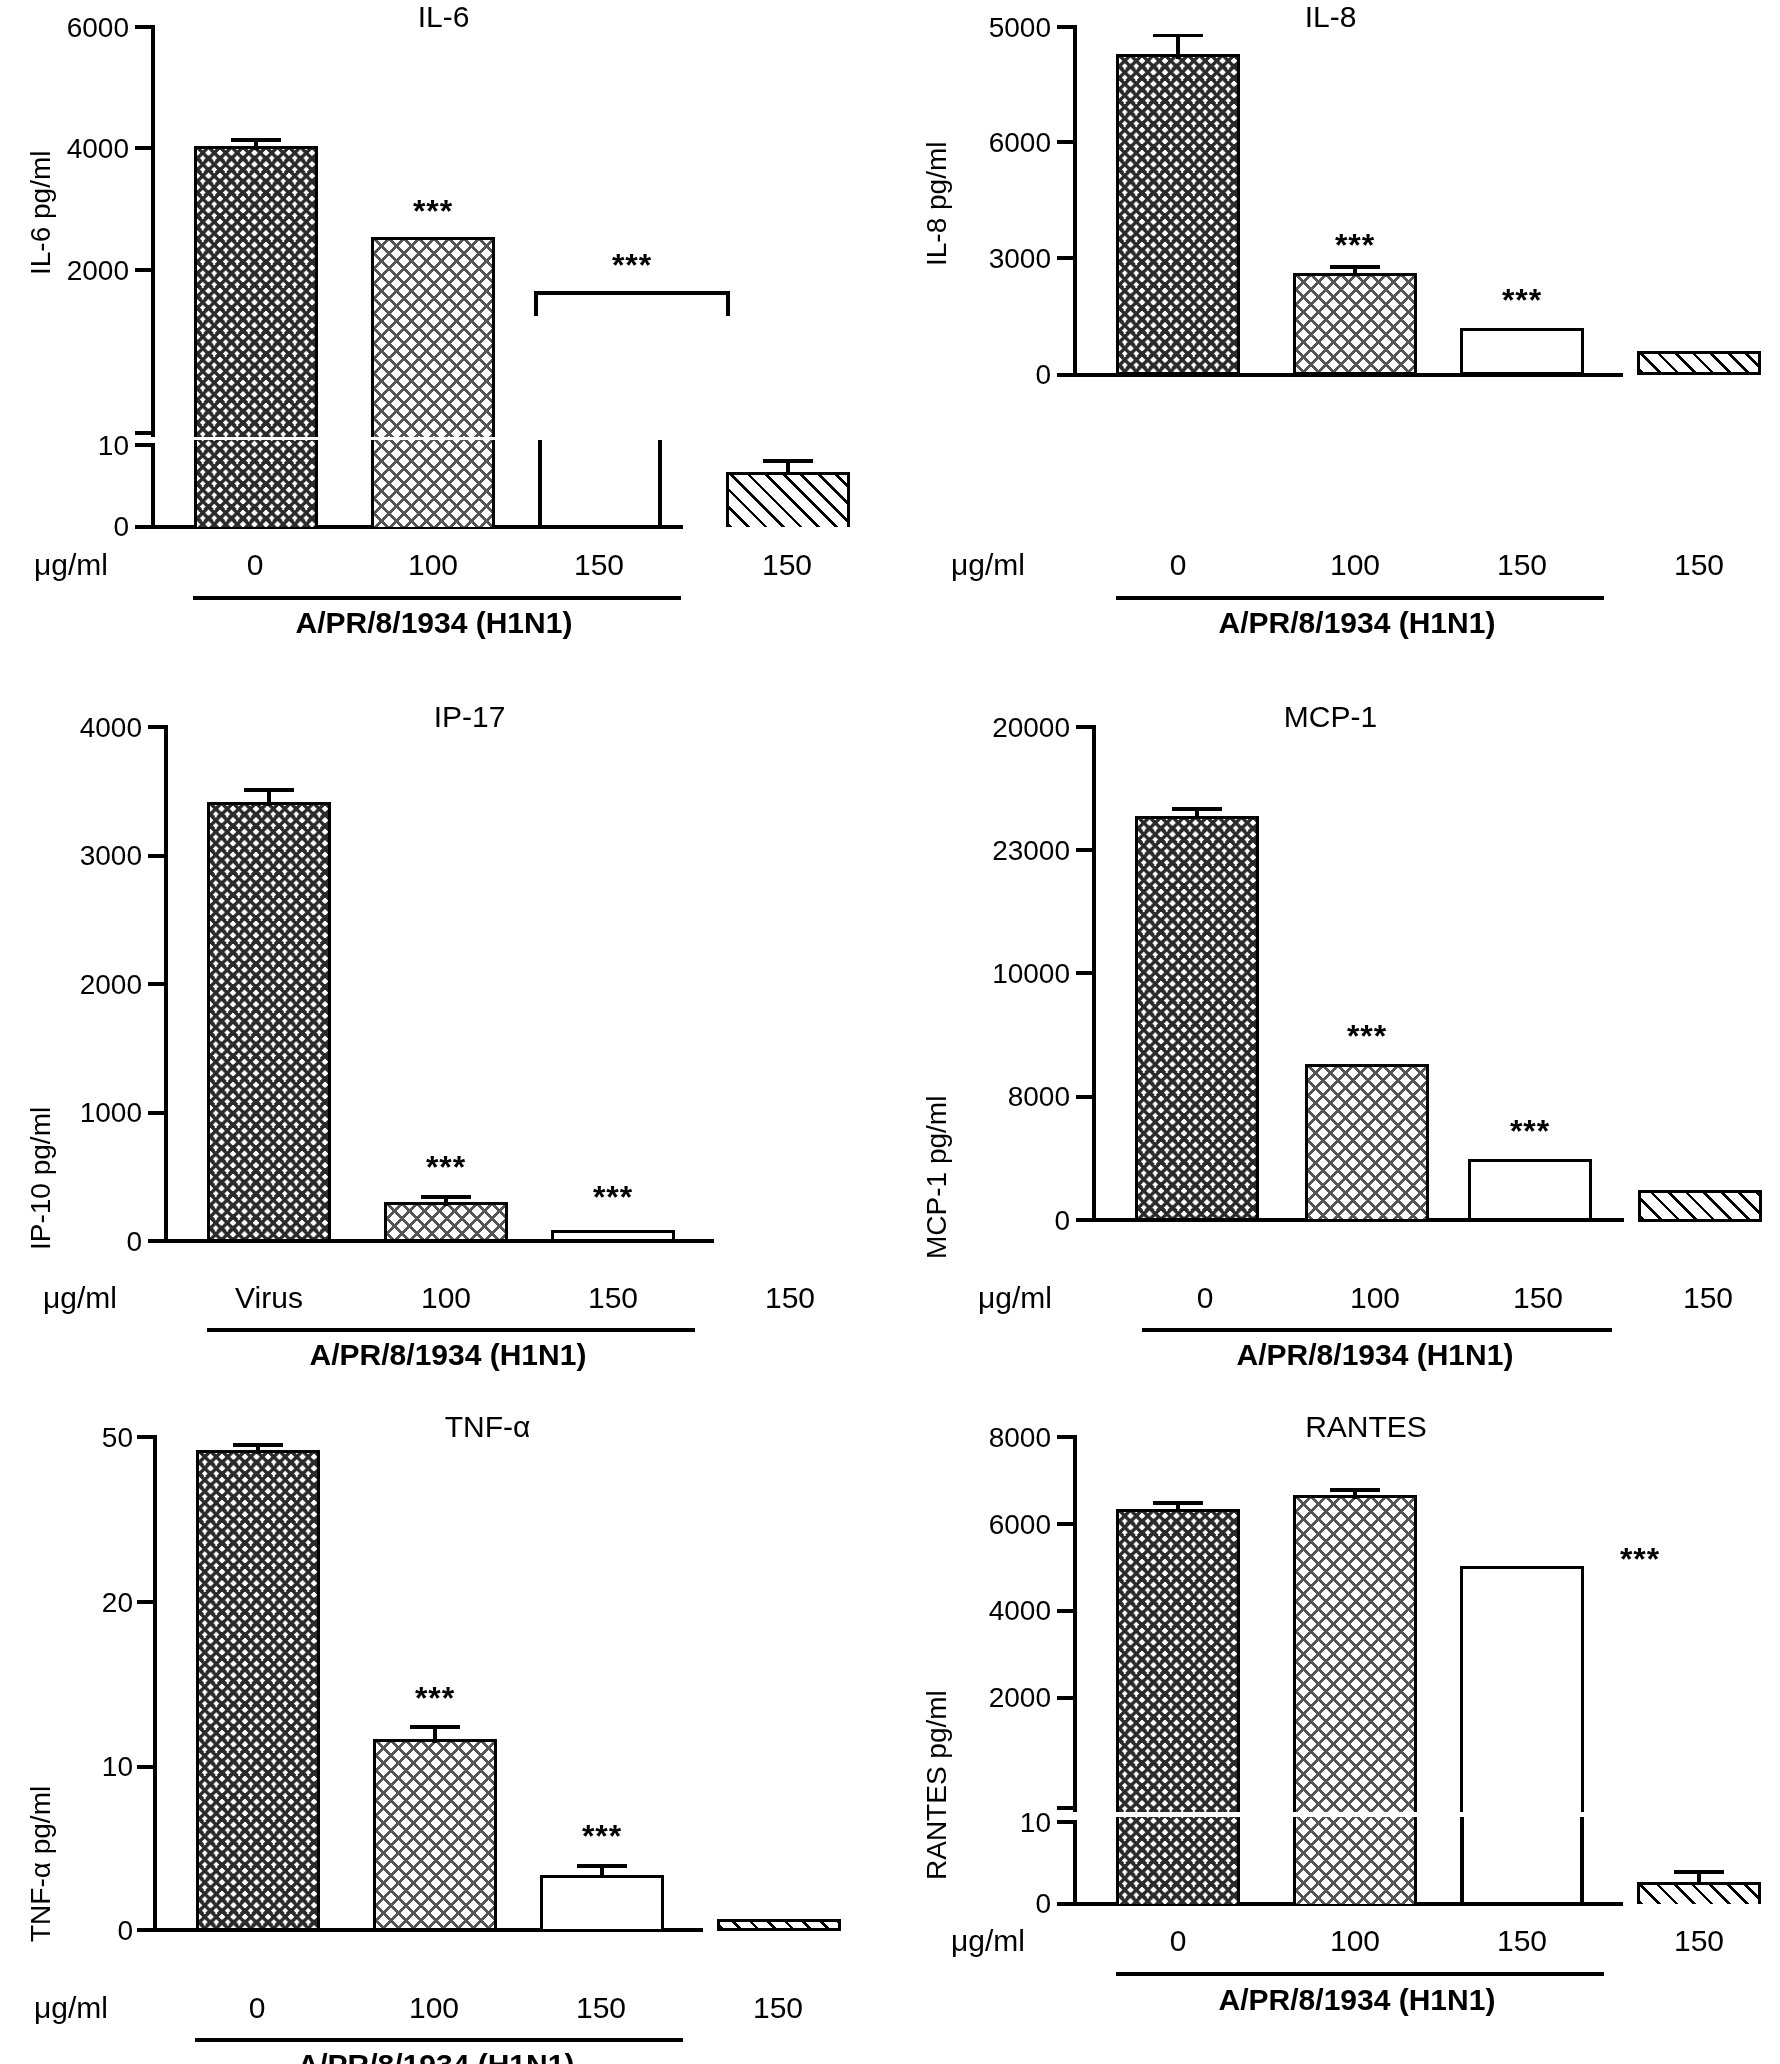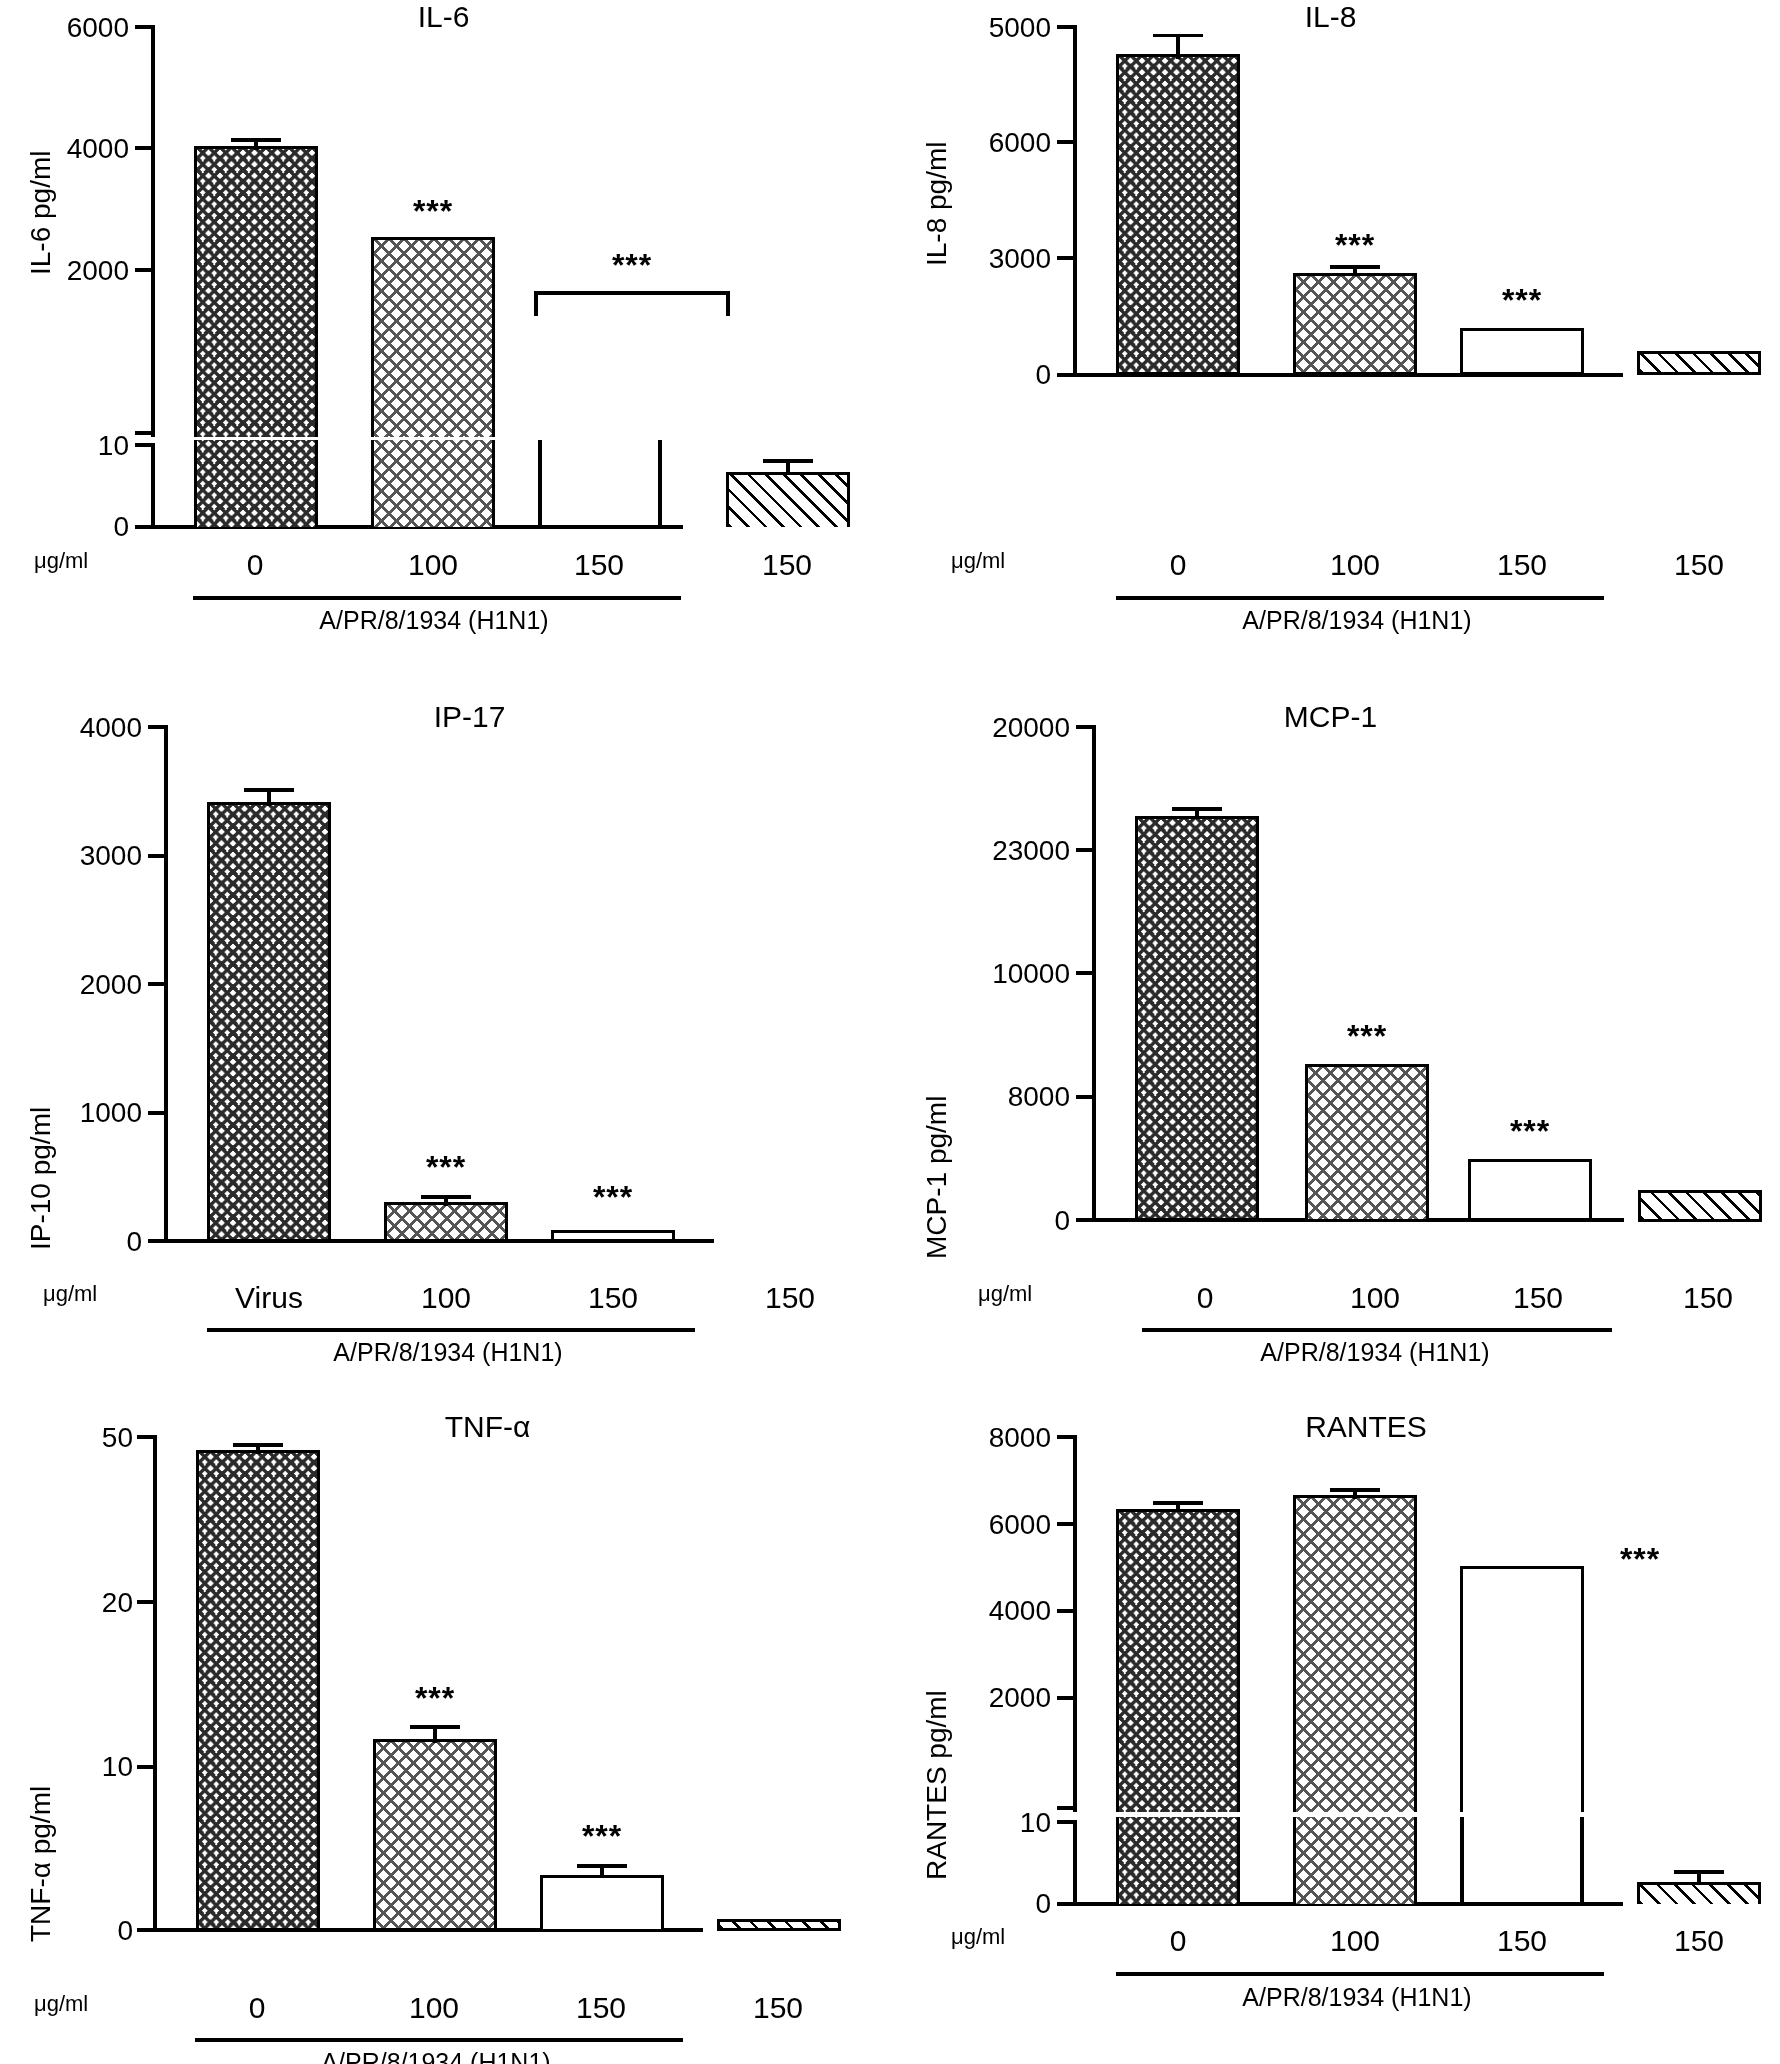--- a/index.html
+++ b/index.html
@@ -91,33 +91,34 @@
     transform: translateX(-50%);
   }
   .xtick-label {
     position: absolute;
     font-size: 30px;
     white-space: nowrap;
     transform: translateX(-50%);
   }
   .unit-label {
     position: absolute;
-    font-size: 22px;
+    font-size: 30px;
     white-space: nowrap;
   }
   .group-line {
     position: absolute;
     height: 4.4px;
     background: #000;
   }
   .group-label {
     position: absolute;
-    font-size: 25px;
+    font-size: 30px;
     white-space: nowrap;
     transform: translateX(-50%);
+    font-weight: bold;
   }
   .break-bracket {
     position: absolute;
   }
 
   
   .fill-dark {
     background-color: #ffffff;
     background-image:
       repeating-linear-gradient(45deg, #2b2b2b 0 3.5px, transparent 3.5px 8px),

